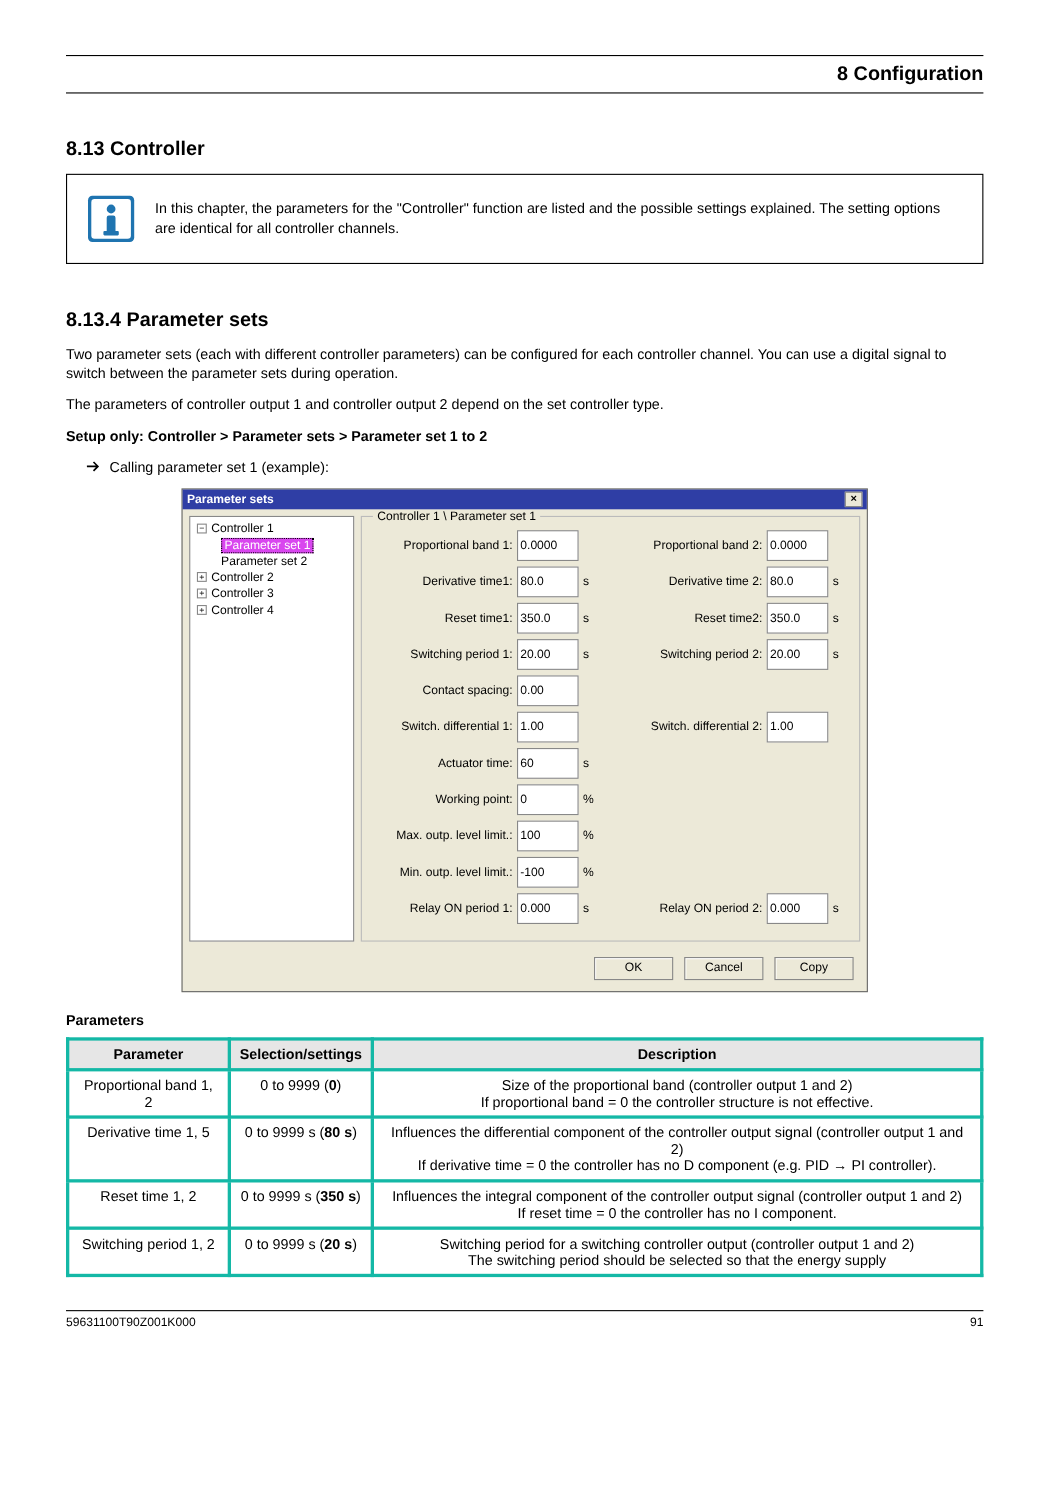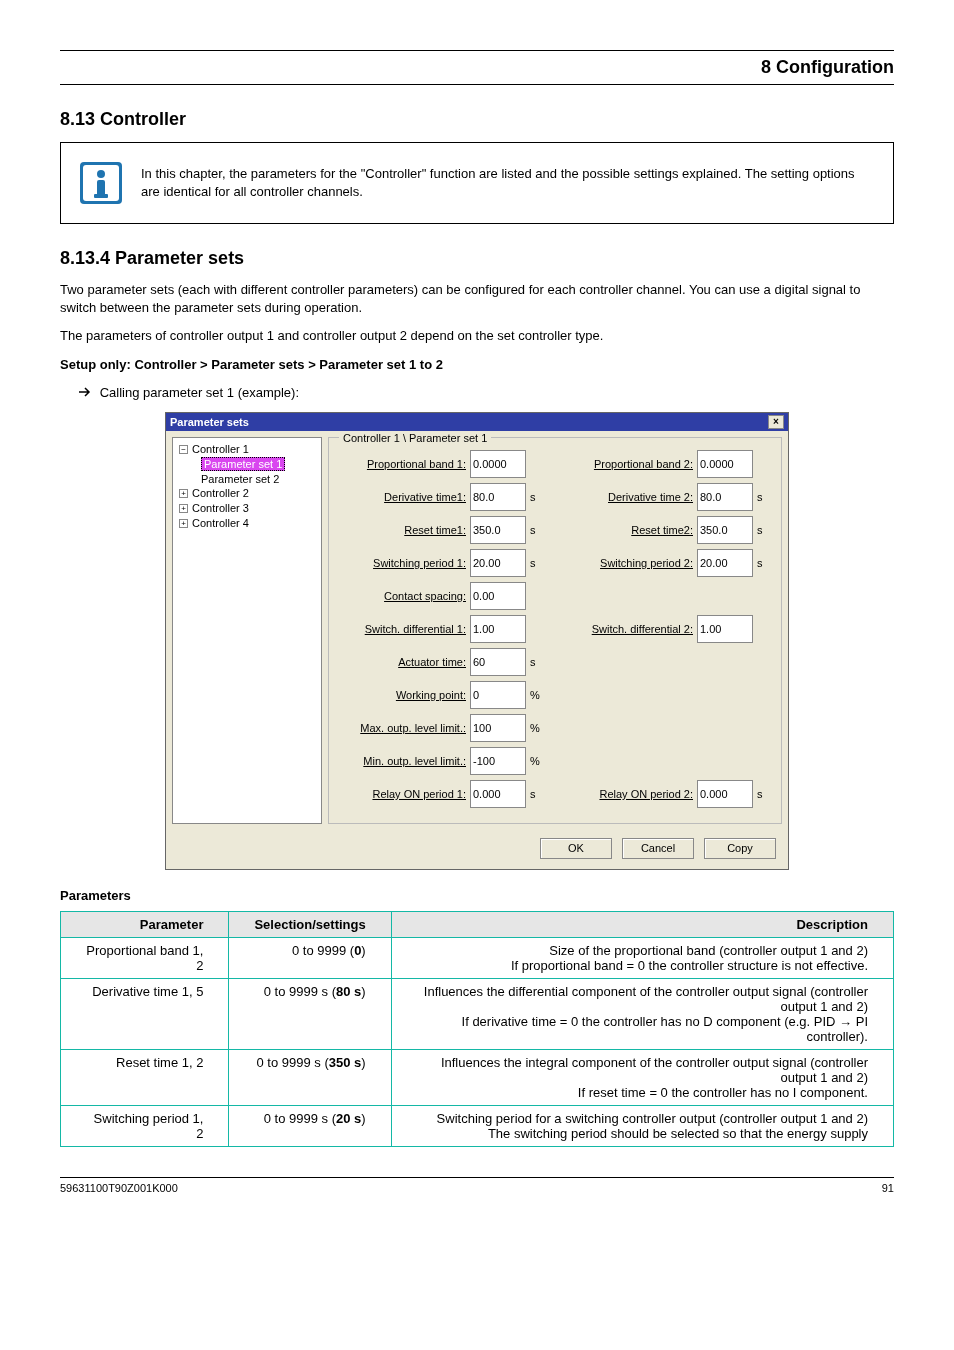--- a/index.html
+++ b/index.html
@@ -21,21 +21,21 @@
   .title-line {
     border-bottom: 1px solid #000;
     padding-bottom: 6px;
     text-align: right;
     font-size: 18px;
     font-weight: bold;
   }
   .section-h {
     font-size: 18px;
     font-weight: bold;
-    margin-top: 24px;
+    margin-top: 40px;
     margin-bottom: 12px;
   }
   .info-box {
     border: 1px solid #000;
     padding: 18px;
     margin-bottom: 18px;
     display: flex;
     align-items: center;
     gap: 18px;
   }
@@ -126,21 +126,21 @@
     padding: 0 4px;
     font-size: 11px;
   }
   .form-rows { display: grid; grid-template-columns: 1fr 1fr; column-gap: 22px; margin-top: -8px; }
   .frow {
     display: flex;
     align-items: center;
     margin-bottom: 5px;
     gap: 4px;
   }
-  .flabel { flex: 1; text-align: right; font-size: 11px; text-decoration: underline; }
+  .flabel { flex: 1; text-align: right; font-size: 11px; }
   .finput {
     width: 56px;
     height: 28px;
     border: 1px solid #888;
     background: #fff;
     font-size: 11px;
     padding: 0 2px;
   }
   .funit { width: 14px; font-size: 11px; }
   .empty-half { height: 22px; }
@@ -160,23 +160,23 @@
   }
 
   
   table.params {
     width: 100%;
     border-collapse: collapse;
     font-size: 13px;
     margin-top: 8px;
   }
   table.params th, table.params td {
-    border: 1px solid #14b8a6;
-    padding: 5px 25px;
-    text-align: right;
+    border: 3px solid #14b8a6;
+    padding: 5px 8px;
+    text-align: center;
     vertical-align: top;
   }
   table.params th {
     background: #e6e6e6;
     font-weight: bold;
   }
   .footer {
     display: flex;
     justify-content: space-between;
     border-top: 1px solid #000;

